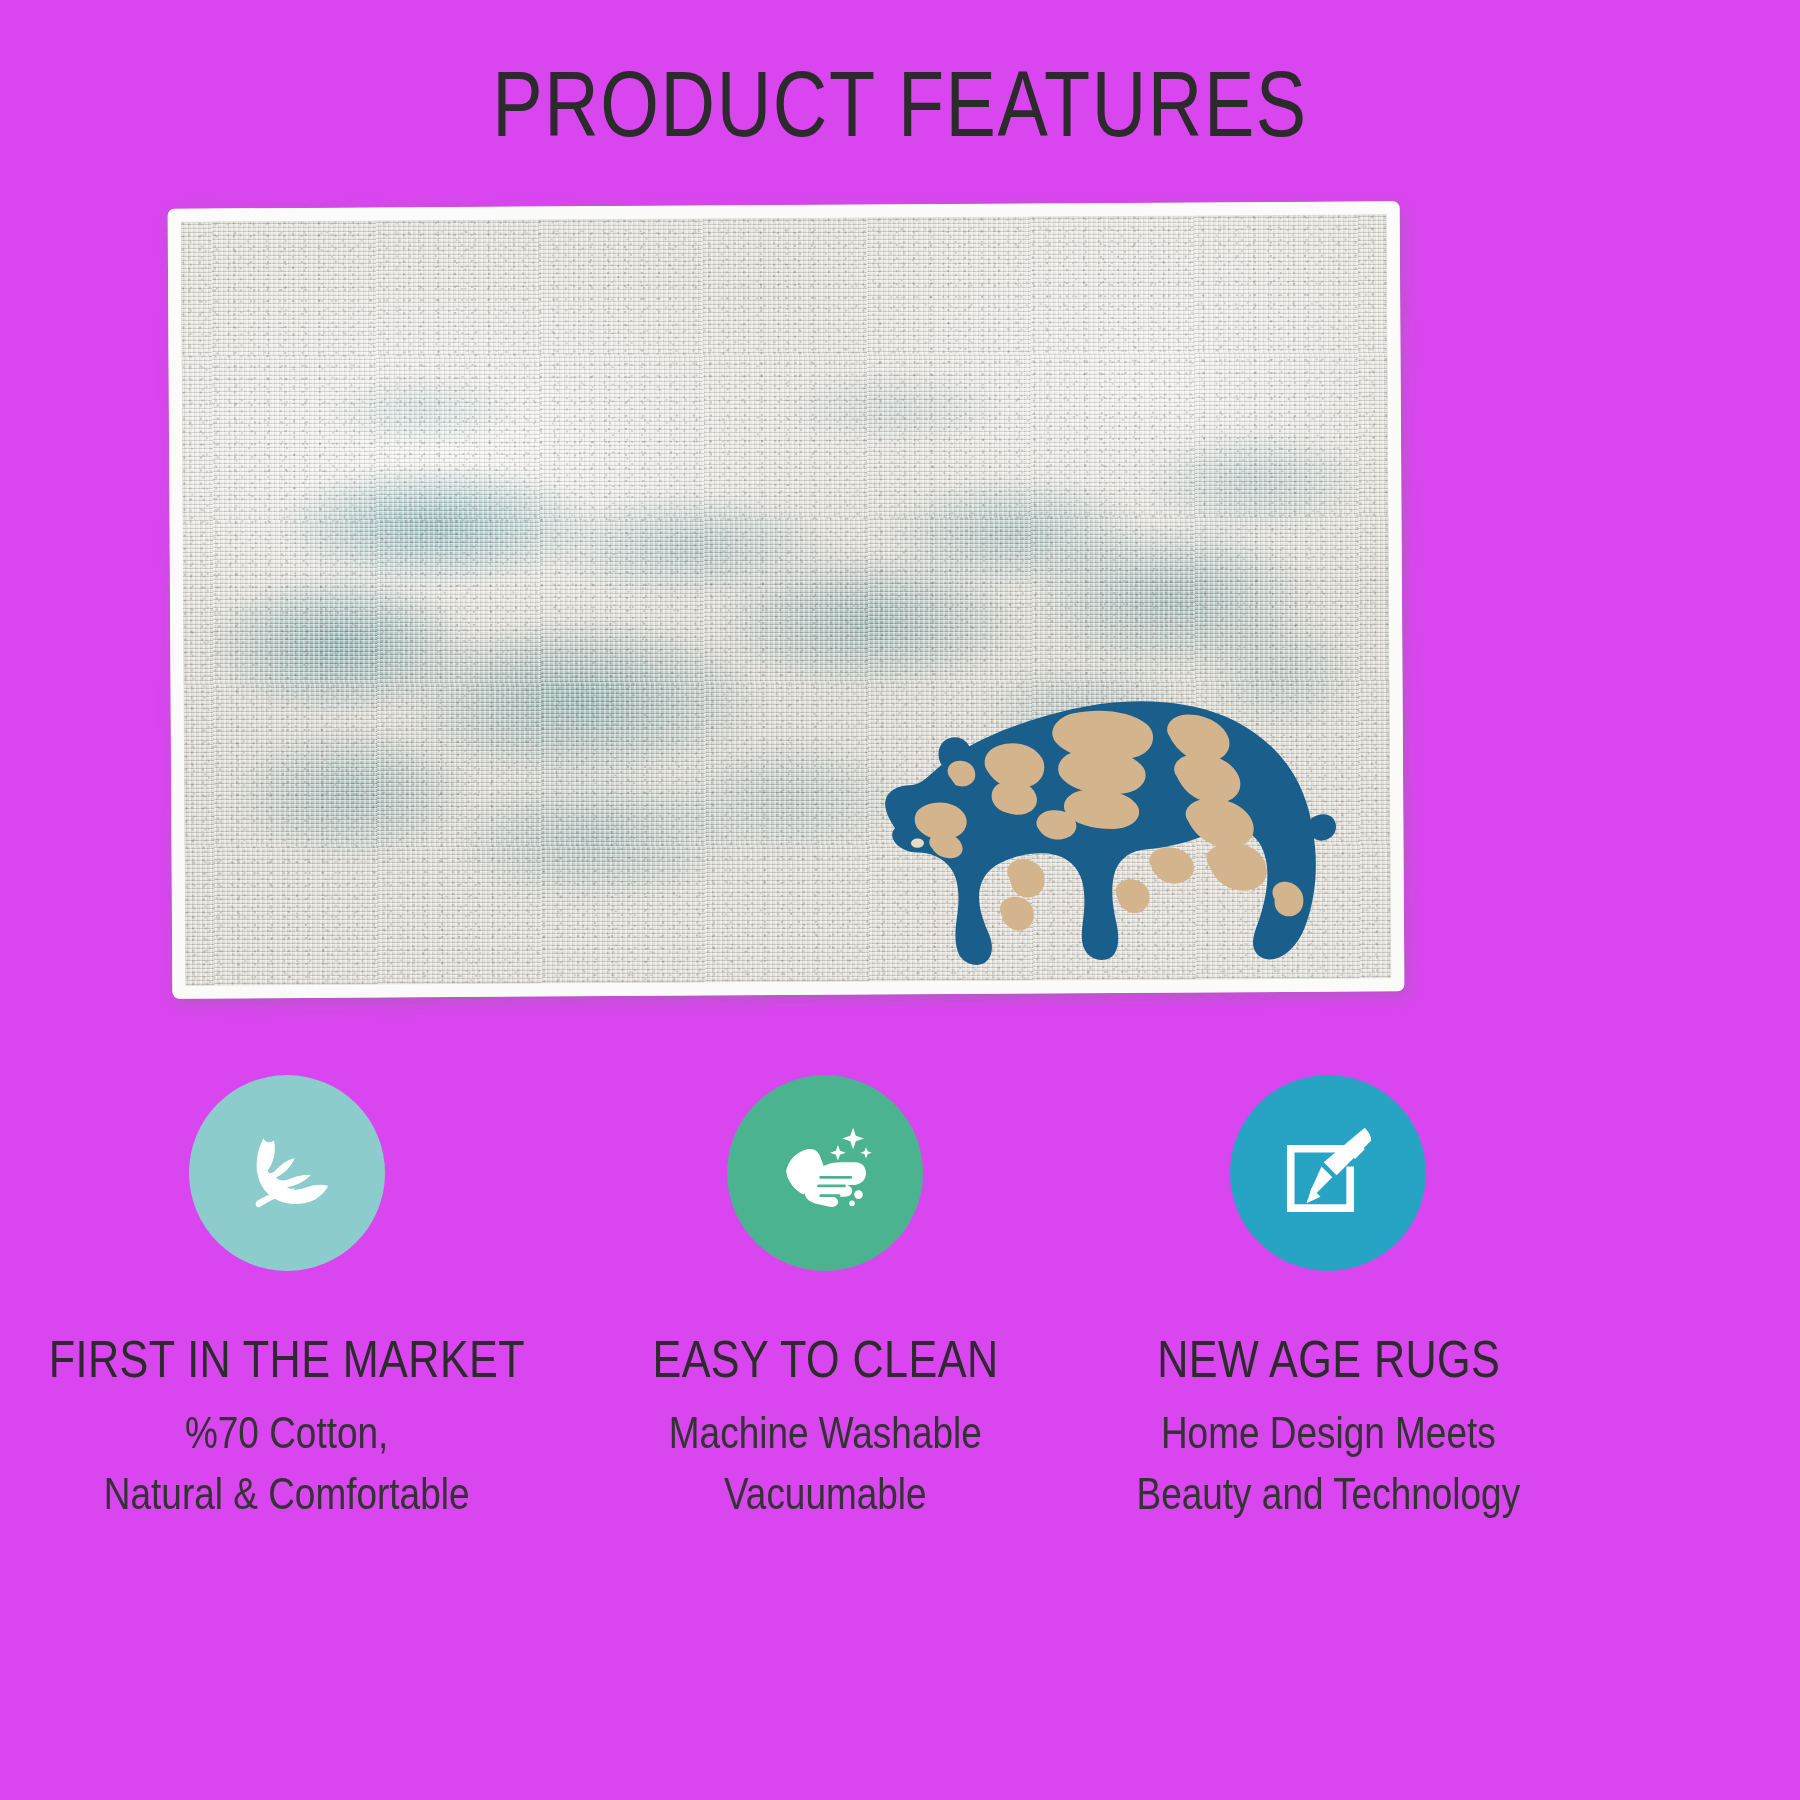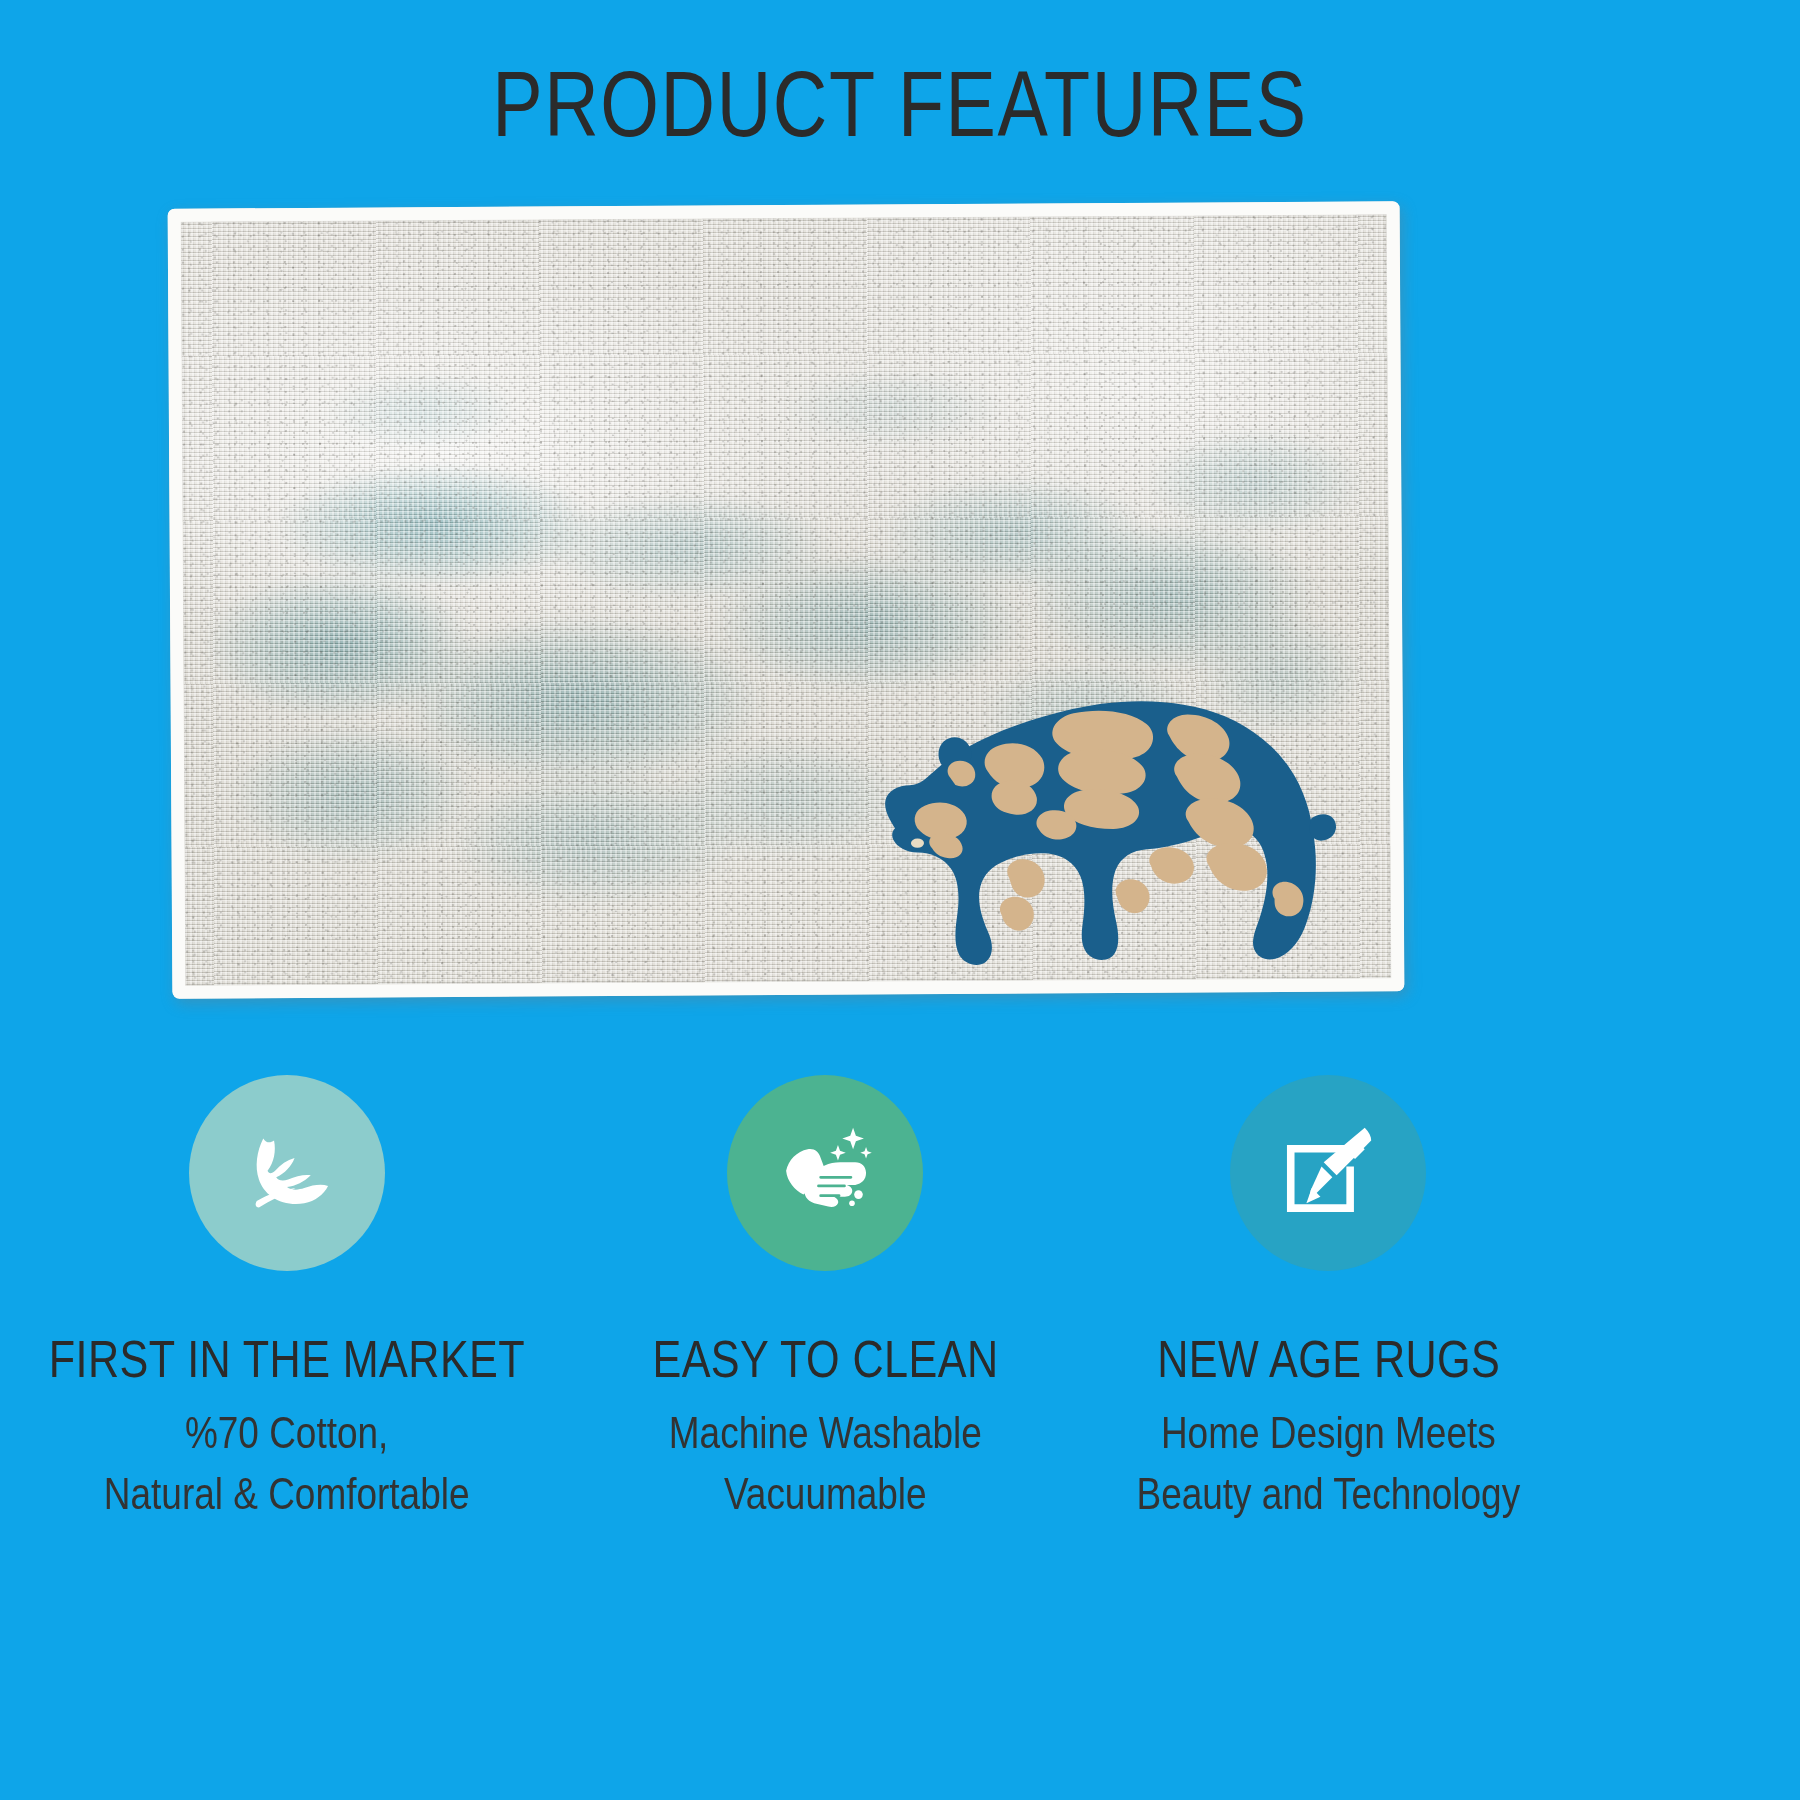--- a/index.html
+++ b/index.html
@@ -5,21 +5,21 @@
   * { box-sizing: border-box; margin: 0; padding: 0; }
   html, body {
     width: 1800px; height: 1800px;
     background: #ffffff;
     font-family: "Liberation Sans", sans-serif;
     overflow: hidden;
   }
   #page {
     position: relative;
     width: 1800px; height: 1800px;
-    background: #0ea5e9;
+    background: #d946ef;
   }
 
   
   #title {
     position: absolute;
     top: 52px; left: 0; width: 1800px;
     text-align: center;
     font-family: "Liberation Sans", sans-serif;
     font-size: 92px;
     font-weight: 400;

